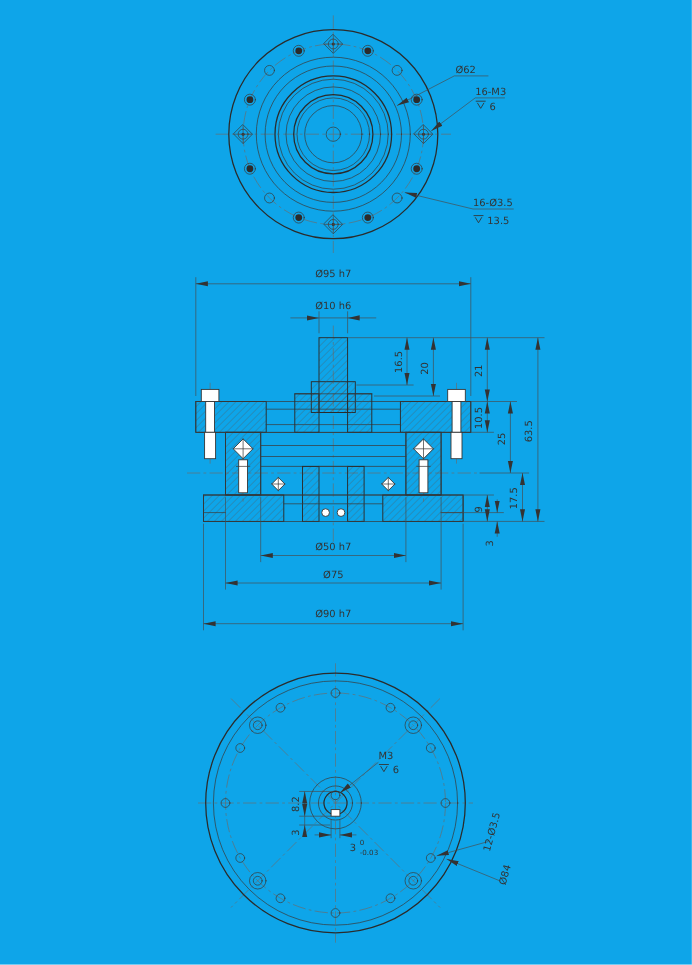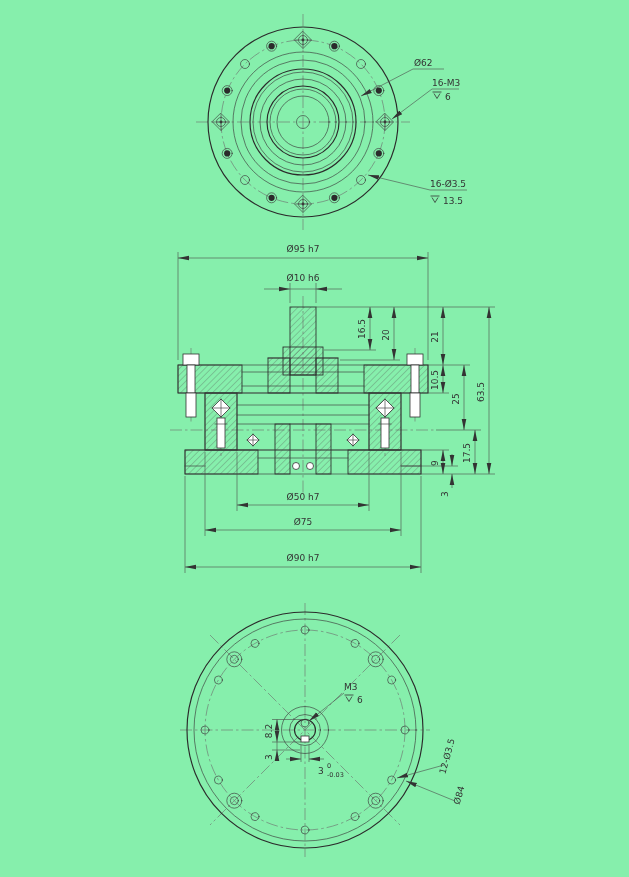--- a/index.html
+++ b/index.html
@@ -1,16 +1,16 @@
 <!DOCTYPE html>
 <html><head>
 <meta charset="utf-8">
 <style>
   html,body{margin:0;padding:0;background:#ffffff;}
-  .canvas{position:relative;width:629px;height:877px;background:#86efac;overflow:hidden;}
+  .canvas{position:relative;width:629px;height:877px;background:#0ea5e9;overflow:hidden;}
   svg{display:block;}
   .thick{stroke:#2b2b2b;stroke-width:1.15;fill:none;stroke-linecap:square;}
   .thin{stroke:#3a3a3a;stroke-width:0.65;fill:none;stroke-linecap:square;}
   .dim{stroke:#4a4a4a;stroke-width:0.6;fill:none;}
   .cl{stroke:#6b6b6b;stroke-width:0.6;fill:none;stroke-dasharray:12 3 2.5 3;}
   .hatch{fill:url(#hatchp);stroke:#2b2b2b;stroke-width:0.85;}
   .wfill{fill:#ffffff;stroke:#333333;stroke-width:0.8;}
   .solid{fill:#2b2b2b;stroke:none;}
   text{font-family:"DejaVu Sans",sans-serif;fill:#333333;font-size:10px;}
   .t9{font-size:9px;}

